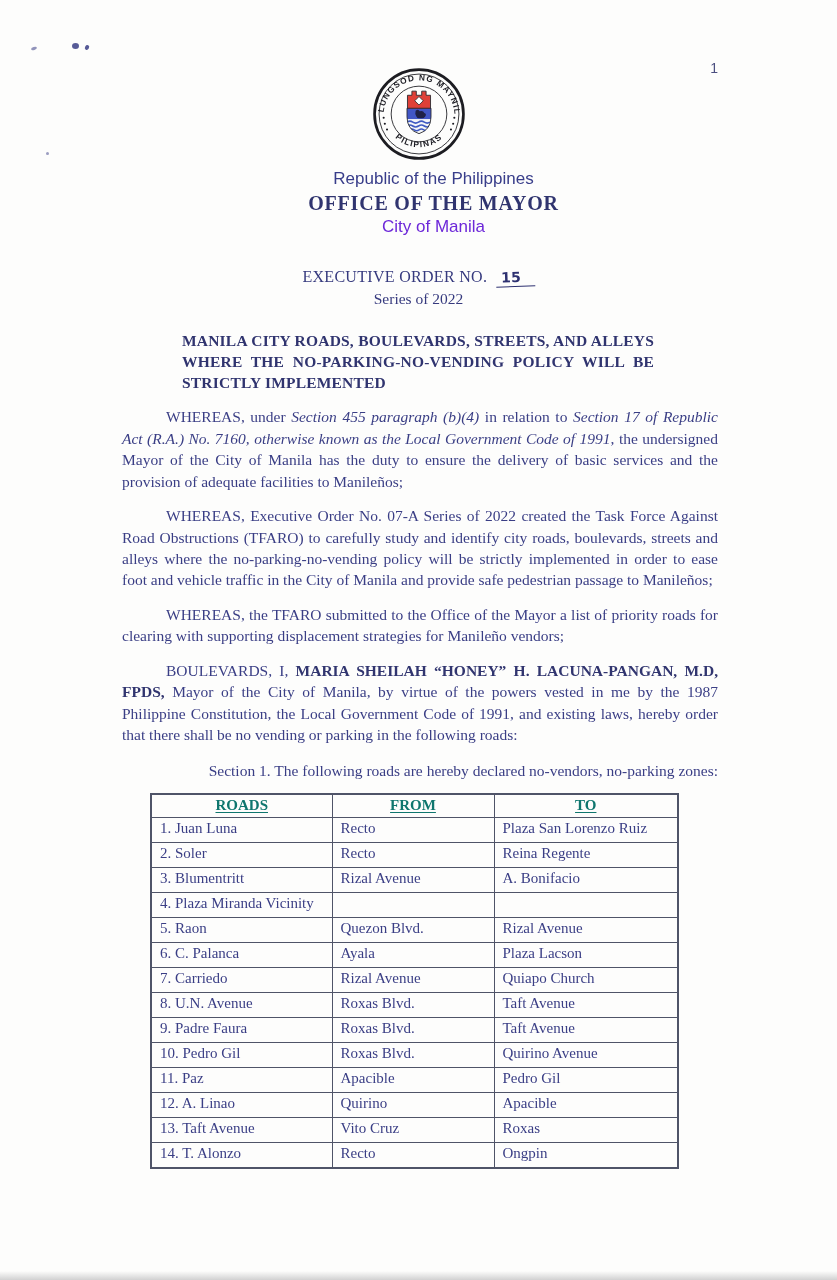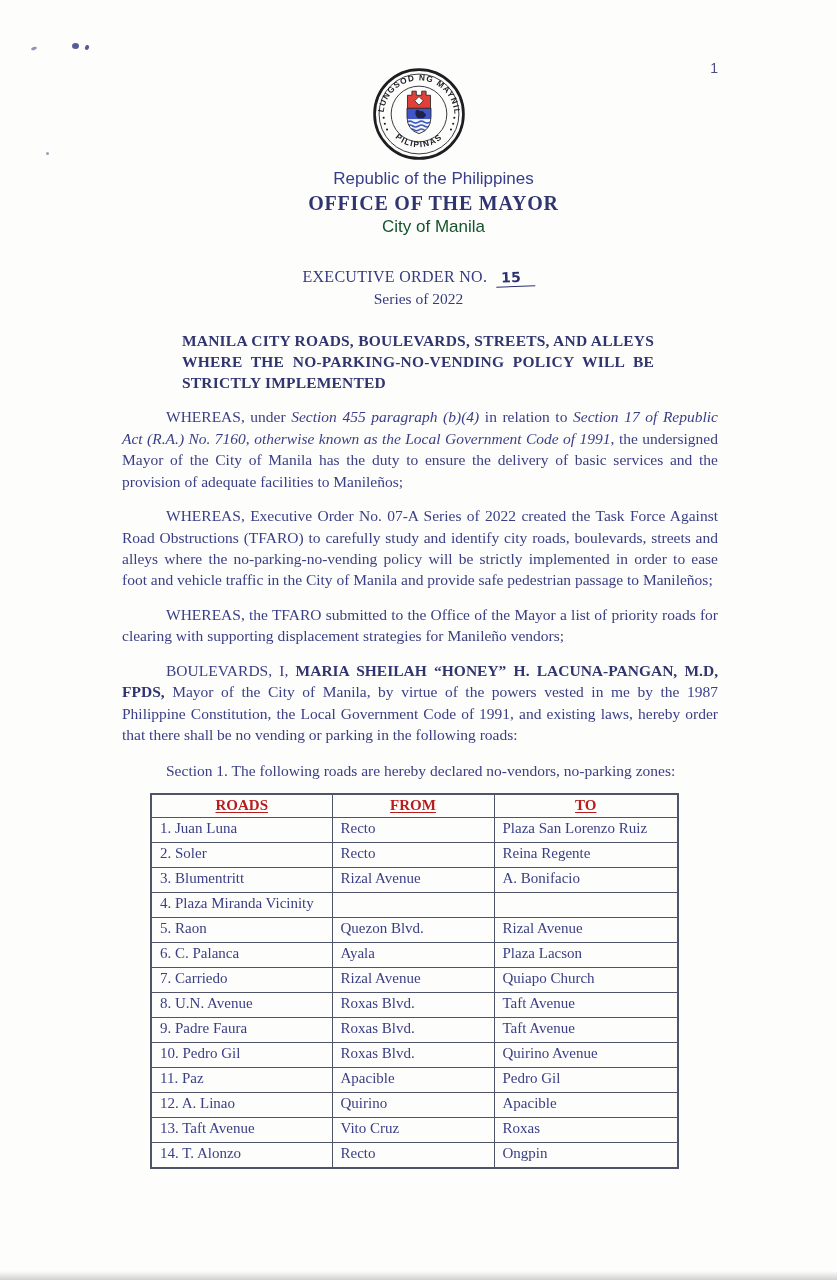--- a/index.html
+++ b/index.html
@@ -34,21 +34,21 @@
   .hdr-republic{
     font-family:"Liberation Sans", sans-serif;
     font-size:17px;color:#383d8a;margin-top:7px;
   }
   .hdr-office{
     font-size:20px;font-weight:bold;color:#30346f;
     letter-spacing:0.8px;margin-top:3px;
   }
   .hdr-city{
     font-family:"Liberation Sans", sans-serif;
-    font-size:17px;color:#14532d;margin-top:2px;
+    font-size:17px;color:#6d28d9;margin-top:2px;
   }
 
   .eo-line{
     text-align:center;margin-top:31px;
     font-size:16px;color:#363a7e;letter-spacing:0.3px;
   }
   .eo-num{
     display:inline-block;
     font-family:"DejaVu Sans", sans-serif;
     font-size:14px;font-weight:bold;color:#2d3070;
@@ -65,41 +65,41 @@
   }
 
   .bodytext{margin:0 119px 0 122px;}
   .para{
     margin:13px 0 0 0;
     font-size:15.5px;line-height:1.385;
     text-align:justify;text-indent:44px;color:#3a3e85;
   }
   .para .it{font-style:italic;}
   .para .bd{font-weight:bold;color:#31356f;}
-  .para.section-line{text-align:left;margin-top:14px;}
+  .para.section-line{text-align:right;margin-top:14px;}
 
   table.roads{
     margin:12px 0 0 150px;
     border-collapse:collapse;
     width:527px;
     font-size:15px;color:#3a3e85;
     table-layout:fixed;
   }
   table.roads col.c1{width:181px;}
   table.roads col.c2{width:162px;}
   table.roads col.c3{width:184px;}
   table.roads th, table.roads td{
     border:1px solid #4f5468;
     vertical-align:top;
   }
   table.roads{border:2px solid #4f5468;}
   table.roads th{
     font-weight:bold;text-align:center;
     text-decoration:underline;text-underline-offset:2px;
-    padding:2px 4px 3px;color:#b91c1c;
+    padding:2px 4px 3px;color:#0f766e;
   }
   table.roads td{
     padding:1px 8px 2px;height:21px;line-height:1.32;
   }
 </style>
 </head>
 <body>
 
 <div class="page">
 

